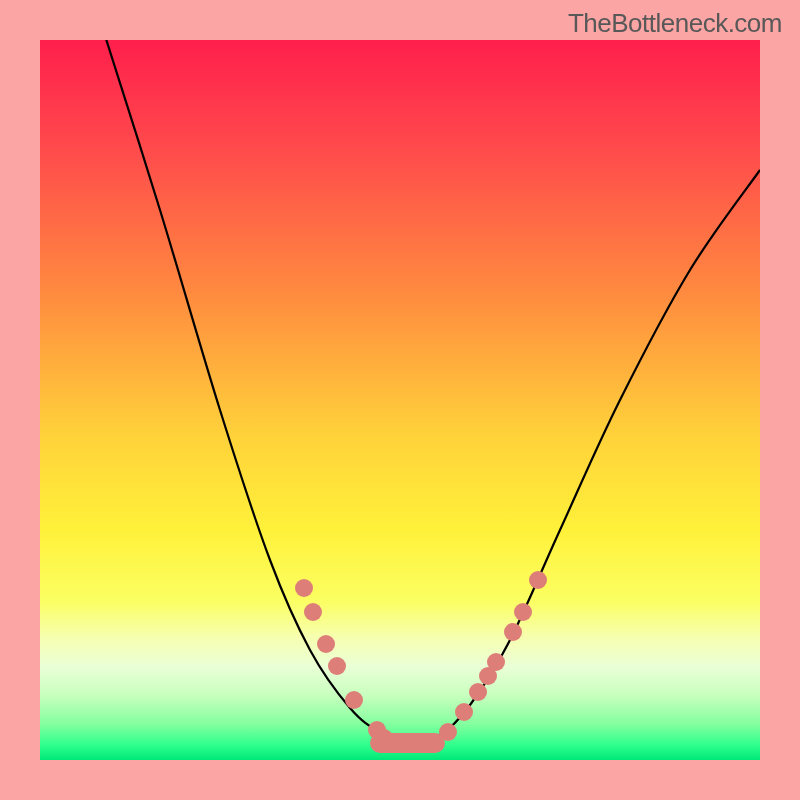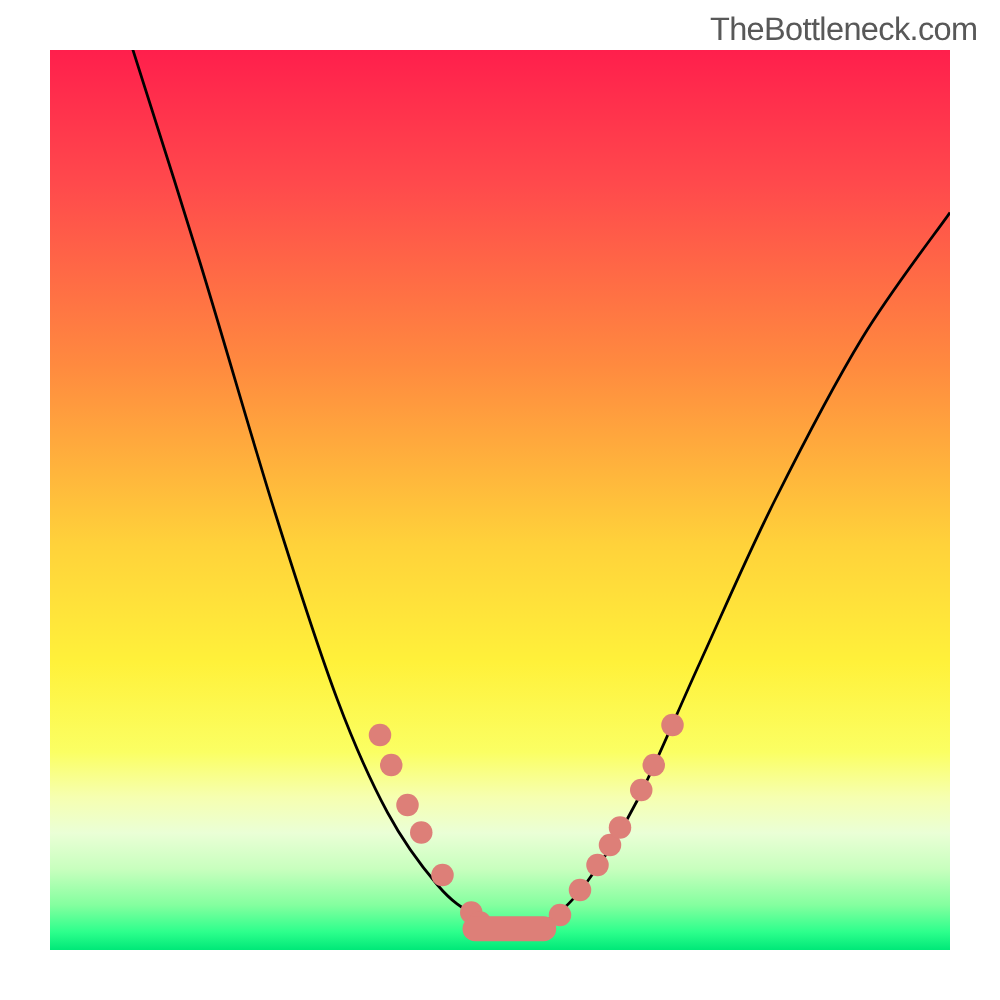--- a/index.html
+++ b/index.html
@@ -1,21 +1,21 @@
 <!DOCTYPE html>
 <html><head>
 <meta charset="utf-8">
 <style>
   * { margin: 0; padding: 0; box-sizing: border-box; }
   html, body { width: 800px; height: 800px; overflow: hidden; background: #000; }
   .frame {
     position: relative;
     width: 800px;
     height: 800px;
-    background: #ffffff;
+    background: #fca5a5;
   }
   .plot-area {
     position: absolute;
     left: 40px;
     top: 40px;
     width: 720px;
     height: 720px;
     overflow: hidden;
   }
   .gradient {

